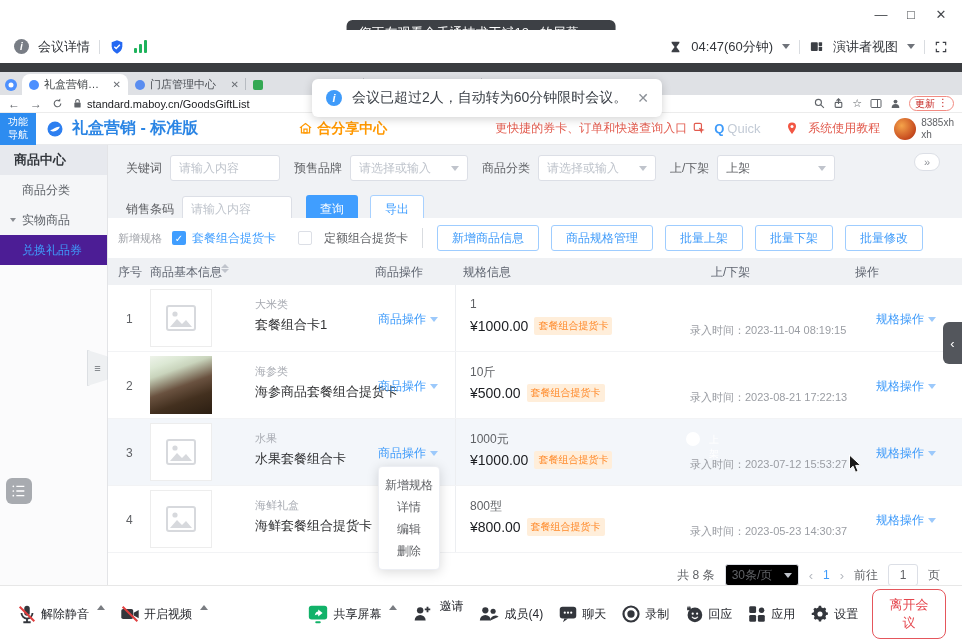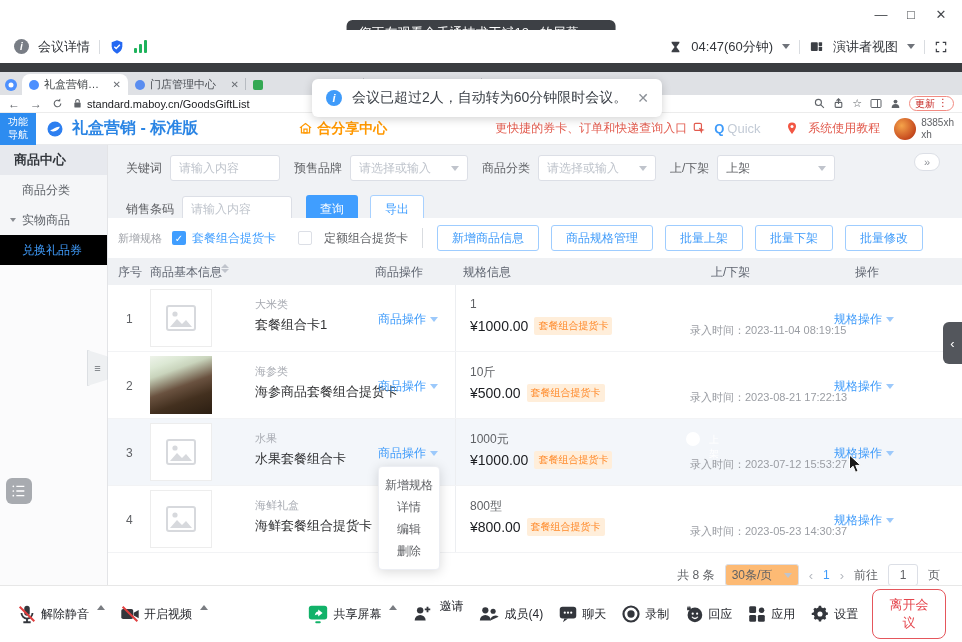--- a/index.html
+++ b/index.html
@@ -56,21 +56,21 @@
   .tutorial{margin-left:auto;display:flex;align-items:center;gap:10px;color:#e25b4e;font-size:12px;white-space:nowrap}
   .user-chip{display:flex;align-items:center;gap:5px;margin:0 8px 0 14px}
   .avatar{width:22px;height:22px;border-radius:50%;background:radial-gradient(circle at 35% 35%,#f5a34a,#c64a1e 70%,#8a2f10)}
   .user-names{font-size:10px;color:#606266;line-height:1.15}
 
   
   .sidebar{left:0;top:145px;width:108px;height:440px;background:#f5f6f8;border-right:1px solid #e3e4e7;display:flex;flex-direction:column}
   .sb-group{height:30px;background:#e7e9ee;display:flex;align-items:center;padding-left:14px;font-size:13px;font-weight:bold;color:#33373d}
   .sb-item{height:30px;display:flex;align-items:center;padding-left:22px;font-size:12px;color:#5c6066;position:relative}
   .sb-item .tri-dn{position:absolute;left:10px;border-top-color:#8a8d92}
-  .sb-item.sel{background:#000000;color:#3f9bfa}
+  .sb-item.sel{background:#4c1d95;color:#3f9bfa}
   .sb-rest{flex:1;background:#fbfbfc}
   .sb-handle{left:87px;top:350px;width:21px;height:36px;background:#eef0f2;border:1px solid #dcdfe3;clip-path:polygon(0 0,100% 18%,100% 82%,0 100%);display:flex;align-items:center;justify-content:center;color:#6a6e74;font-size:11px}
   .float-list-btn{left:6px;top:478px;width:26px;height:26px;border-radius:6px;background:#a8abb0;display:flex;align-items:center;justify-content:center}
 
   
   .content{left:108px;top:145px;width:854px;height:440px;background:#f0f2f5}
   .filters{position:absolute;left:0;top:0;width:100%}
   .frow{display:flex;align-items:center;padding-left:18px;margin-top:10px}
   .flabel{font-size:12px;color:#606266;margin-right:8px;white-space:nowrap}
   .finput,.fselect{width:110px;height:26px;background:#fff;border:1px solid #dcdfe6;border-radius:3px;font-size:12px;padding:0 8px;color:#606266;display:flex;align-items:center}
@@ -114,24 +114,24 @@
   .link-caret{width:0;height:0;border-left:4px solid transparent;border-right:4px solid transparent;border-top:5px solid #9cc9fb}
   .c-spec1{position:absolute;left:362px;top:12px;font-size:12px;color:#606266}
   .c-spec2{position:absolute;left:362px;top:32px;display:flex;align-items:center;gap:6px}
   .price{font-size:14px;font-weight:normal;color:#1b1d21}
   .tag{font-size:10px;color:#ff8a2a;background:#ffeeda;border-radius:2px;padding:2px 4px;white-space:nowrap}
   .c-toggle{position:absolute;left:594px;top:11px}
   .toggle{width:42px;height:18px;background:#3f9bfa;border-radius:9px;position:relative}
   .toggle .tl{position:absolute;left:7px;top:3px;font-size:10px;color:#fff}
   .toggle .knob{position:absolute;right:2px;top:2px;width:14px;height:14px;border-radius:50%;background:#fff}
   .c-time{position:absolute;left:582px;top:38px;font-size:11px;color:#9a9da3;white-space:nowrap}
-  .c-act{position:absolute;left:726px;top:26px;font-size:12px;color:#3f9bfa;display:flex;align-items:center;gap:4px;cursor:pointer}
+  .c-act{position:absolute;left:768px;top:26px;font-size:12px;color:#3f9bfa;display:flex;align-items:center;gap:4px;cursor:pointer}
 
   .pager{position:absolute;left:0;right:0;top:344px;height:26px;display:flex;align-items:center;justify-content:flex-end;gap:10px;padding-right:22px;font-size:12px;color:#606266}
-  .size-box{width:74px;height:22px;border:1px solid #dcdfe6;border-radius:3px;background:#fdba74;display:flex;align-items:center;justify-content:space-between;padding:0 6px;color:#606266}
+  .size-box{width:74px;height:22px;border:1px solid #dcdfe6;border-radius:3px;background:#000000;display:flex;align-items:center;justify-content:space-between;padding:0 6px;color:#606266}
   .pg-arrow{color:#b4b8bf;font-size:13px}
   .pg-cur{color:#3f9bfa}
   .goto-box{width:30px;height:22px;border:1px solid #dcdfe6;border-radius:3px;background:#fff;text-align:center;font-size:12px;color:#606266;outline:none}
 
   .ctx-menu{left:378px;top:466px;width:62px;background:#fff;border:1px solid #eceef3;border-radius:4px;box-shadow:0 2px 12px rgba(0,0,0,.15);padding:7px 0;z-index:40}
   .ctx-item{height:22px;line-height:22px;text-align:center;font-size:12px;color:#606266;cursor:pointer}
 
   .right-handle{left:943px;top:322px;width:19px;height:42px;background:#53565c;border-radius:6px 0 0 6px;color:#fff;display:flex;align-items:center;justify-content:center;font-size:13px;z-index:30}
 
   

